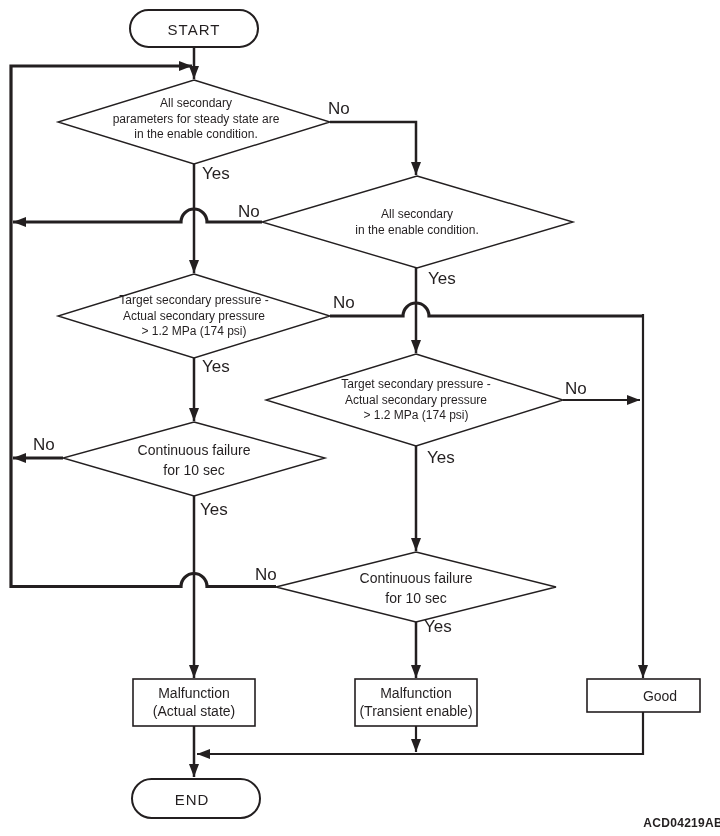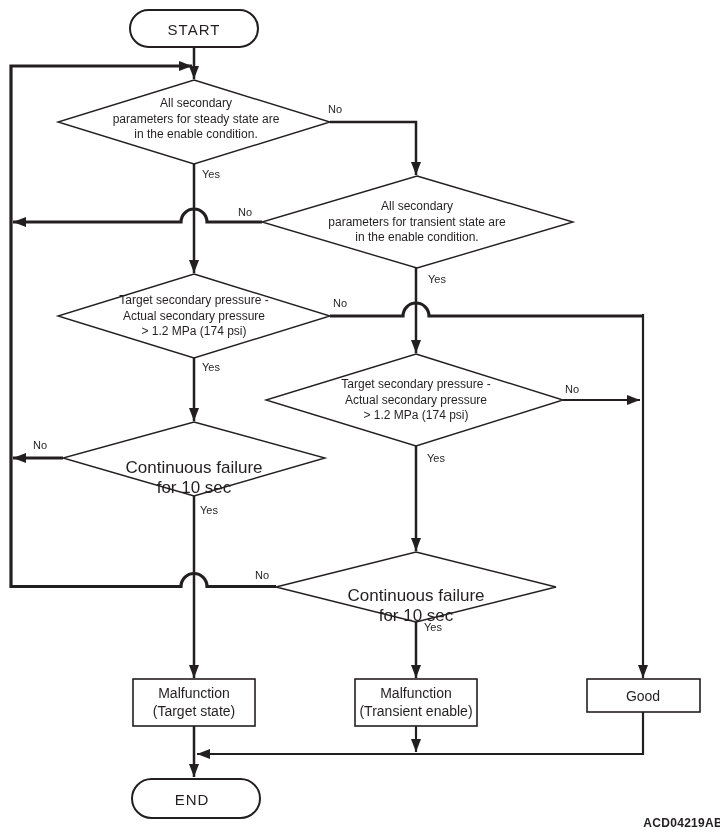--- a/index.html
+++ b/index.html
@@ -19,24 +19,24 @@
   .shape{stroke:var(--ink);fill:var(--bg);stroke-width:1.4px;stroke-linejoin:miter;}
   .capsule{stroke-width:2px;}
   .pbox{stroke-width:1.6px;}
   .edge{stroke:var(--ink);fill:none;stroke-width:2.5px;stroke-linejoin:miter;}
   .thick{stroke-width:3.2px;}
   .med{stroke-width:2.2px;}
   .arrowhead{fill:var(--ink);}
   .t{position:absolute;color:var(--ink);white-space:nowrap;}
   .t-center{transform:translate(-50%,-50%);text-align:center;}
   .node3{font-size:12px;line-height:15.5px;}
-  .node2{font-size:17px;line-height:20px;margin-top:18px;}
+  .node2{font-size:14px;line-height:20px;}
   .boxtxt{font-size:14px;line-height:18px;}
   .cap{font-size:15px;letter-spacing:1px;}
-  .lbl{font-size:11px;line-height:16px;}
+  .lbl{font-size:17px;line-height:16px;}
   .code{font-size:12px;font-weight:bold;letter-spacing:0.3px;}
 </style>
 </head>
 <body>
 
 <div id="stage">
 
   <svg id="flow-svg" width="720" height="836" viewBox="0 0 720 836">
     <defs>
       <marker id="arrow" viewBox="0 0 14 10" refX="13" refY="5" markerWidth="14" markerHeight="10" orient="auto" markerUnits="userSpaceOnUse">
@@ -78,21 +78,20 @@
   <div class="t t-center cap" style="left:194px;top:29px">START</div>
 
   <div class="t t-center node3" style="left:196px;top:119px">
     <div>All secondary</div>
     <div>parameters for steady state are</div>
     <div>in the enable condition.</div>
   </div>
 
   <div class="t t-center node3" style="left:417px;top:222px">
     <div>All secondary</div>
-    <div>parameters for transient state are</div>
     <div>in the enable condition.</div>
   </div>
 
   <div class="t t-center node3" style="left:194px;top:316px">
     <div>Target secondary pressure -</div>
     <div>Actual secondary pressure</div>
     <div>&gt; 1.2 MPa (174 psi)</div>
   </div>
 
   <div class="t t-center node3" style="left:416px;top:400px">
@@ -106,29 +105,29 @@
     <div>for 10 sec</div>
   </div>
 
   <div class="t t-center node2" style="left:416px;top:588px">
     <div>Continuous failure</div>
     <div>for 10 sec</div>
   </div>
 
   <div class="t t-center boxtxt" style="left:194px;top:702px">
     <div>Malfunction</div>
-    <div>(Target state)</div>
+    <div>(Actual state)</div>
   </div>
 
   <div class="t t-center boxtxt" style="left:416px;top:702px">
     <div>Malfunction</div>
     <div>(Transient enable)</div>
   </div>
 
-  <div class="t t-center boxtxt" style="left:643px;top:696px">Good</div>
+  <div class="t t-center boxtxt" style="left:660px;top:696px">Good</div>
 
   <div class="t t-center cap" style="left:192px;top:799px">END</div>
 
   <div class="t lbl" style="left:328px;top:101px">No</div>
   <div class="t lbl" style="left:202px;top:166px">Yes</div>
   <div class="t lbl" style="left:238px;top:204px">No</div>
   <div class="t lbl" style="left:428px;top:271px">Yes</div>
   <div class="t lbl" style="left:333px;top:295px">No</div>
   <div class="t lbl" style="left:202px;top:359px">Yes</div>
   <div class="t lbl" style="left:565px;top:381px">No</div>

